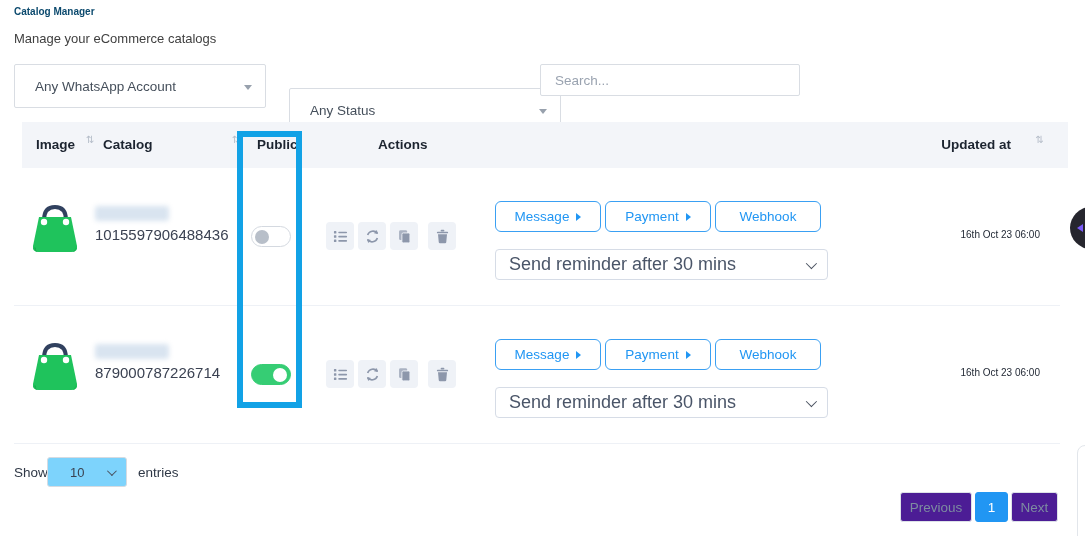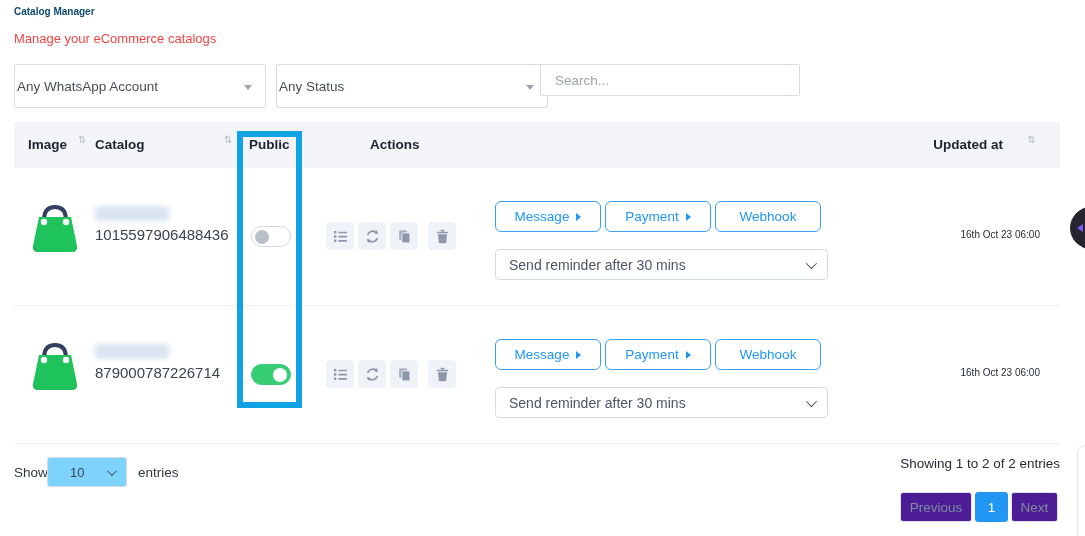--- a/index.html
+++ b/index.html
@@ -1,32 +1,32 @@
 <!DOCTYPE html>
 <html><head>
 <meta charset="utf-8">
 <style>
   * { box-sizing: border-box; }
   body { margin:0; font-family:"Liberation Sans", sans-serif; background:#fff; }
   .canvas { position:relative; width:1085px; height:536px; background:#fff; overflow:hidden; }
 
   .page-title { position:absolute; left:14px; top:6px; font-size:10px; font-weight:bold; color:#0c4a6e; }
-  .page-subtitle { position:absolute; left:14px; top:31px; font-size:13px; color:#ef4444; }
+  .page-subtitle { position:absolute; left:14px; top:31px; font-size:13px; color:#404040; }
 
   .filter-select { position:absolute; top:64px; height:44px; background:#fff; border:1px solid #d9dde3;
-    border-radius:2px; display:flex; align-items:center; padding:0 2px; font-size:13.5px; color:#454f5b; cursor:pointer; }
+    border-radius:2px; display:flex; align-items:center; padding:0 20px; font-size:13.5px; color:#454f5b; cursor:pointer; }
   .sel-account { left:14px; width:252px; }
-  .sel-status { left:276px; width:272px; }
+  .sel-status { left:289px; width:272px;margin-top:24px; }
   .caret-down { position:absolute; right:13px; top:20px; width:0; height:0;
     border-left:4px solid transparent; border-right:4px solid transparent; border-top:5px solid #98a1ad; }
   .search-input { position:absolute; left:540px; top:64px; width:260px; height:32px; border:1px solid #d9dde3;
     border-radius:2px; padding:0 14px; font-size:13.5px; color:#454f5b; outline:none; }
   .search-input::placeholder { color:#9aa3b0; }
 
-  .thead { position:absolute; left:14px; top:122px; width:1046px; height:46px; background:#f3f5f9; }
+  .thead { position:absolute; left:22px; top:122px; width:1046px; height:46px; background:#f3f5f9; }
   .th { position:absolute; top:0; height:46px; line-height:46px; font-size:13.5px; font-weight:bold; color:#1c2430; }
   .sort-glyph { font-family:"DejaVu Sans", sans-serif; font-size:10px; color:#b4bcc8; font-weight:normal; }
   .th-image { left:14px; } .th-catalog { left:81px; } .th-public { left:235px; }
   .th-actions { left:356px; } .th-settings { left:481px; } .th-updated { right:57px; }
   .sort-image { position:absolute; left:64px; top:8px; height:20px; line-height:20px; }
   .sort-catalog { position:absolute; left:210px; top:8px; height:20px; line-height:20px; }
   .sort-updated { position:absolute; right:24px; top:8px; height:20px; line-height:20px; }
 
   .trow { position:absolute; left:14px; width:1046px; height:138px; border-bottom:1px solid #eef1f6; }
   .trow-0 { top:168px; } .trow-1 { top:306px; }
@@ -47,21 +47,21 @@
   .ab-0 { left:312px; } .ab-1 { left:344px; } .ab-2 { left:376px; } .ab-3 { left:414px; }
 
   .pill-btn { position:absolute; top:33px; height:31px; width:106px; border:1px solid #3aa0f3; border-radius:6px;
     background:#fff; color:#2196f3; font-size:13.5px; font-family:"Liberation Sans",sans-serif;
     display:flex; align-items:center; justify-content:center; gap:7px; cursor:pointer; }
   .pb-0 { left:481px; } .pb-1 { left:591px; } .pb-2 { left:701px; }
   .tri-right { width:0; height:0; border-top:4px solid transparent; border-bottom:4px solid transparent;
     border-left:5px solid #2196f3; }
 
   .reminder-select { position:absolute; left:481px; top:81px; width:333px; height:31px; border:1px solid #d6dce6;
-    border-radius:4px; background:#fff; display:flex; align-items:center; padding:0 13px; font-size:14px;
+    border-radius:4px; background:#fff; display:flex; align-items:center; padding:0 13px; font-size:18px;
     color:#4a5568; cursor:pointer; }
   .chev-down { margin-left:auto; width:8px; height:8px; border-right:1.6px solid #4a5260;
     border-bottom:1.6px solid #4a5260; transform:rotate(45deg) translateY(-2px); }
 
   .updated-at { position:absolute; right:20px; top:61px; font-size:10px; color:#232a36; }
 
   .highlight-rect { position:absolute; left:237px; top:131px; width:65px; height:277px;
     border:6px solid #12a2e6; pointer-events:none; z-index:6; }
 
   .show-label { position:absolute; left:14px; top:465px; font-size:13.5px; color:#2f3846; }
@@ -250,21 +250,20 @@
   </div>
 
   <div class="highlight-rect"></div>
 
   <div class="show-label">Show</div>
   <div class="page-size-select">
     <span>10</span>
     <span class="chev-down"></span>
   </div>
   <div class="entries-label">entries</div>
-  <div class="summary">Showing 1 to 2 of 2 entries</div>
 
   <button class="page-btn btn-prev">Previous</button>
   <button class="page-btn btn-page-1">1</button>
   <button class="page-btn btn-next">Next</button>
 
   <div class="fab-partial">
     <span class="fab-arrow"></span>
   </div>
   <div class="edge-panel"></div>
 

